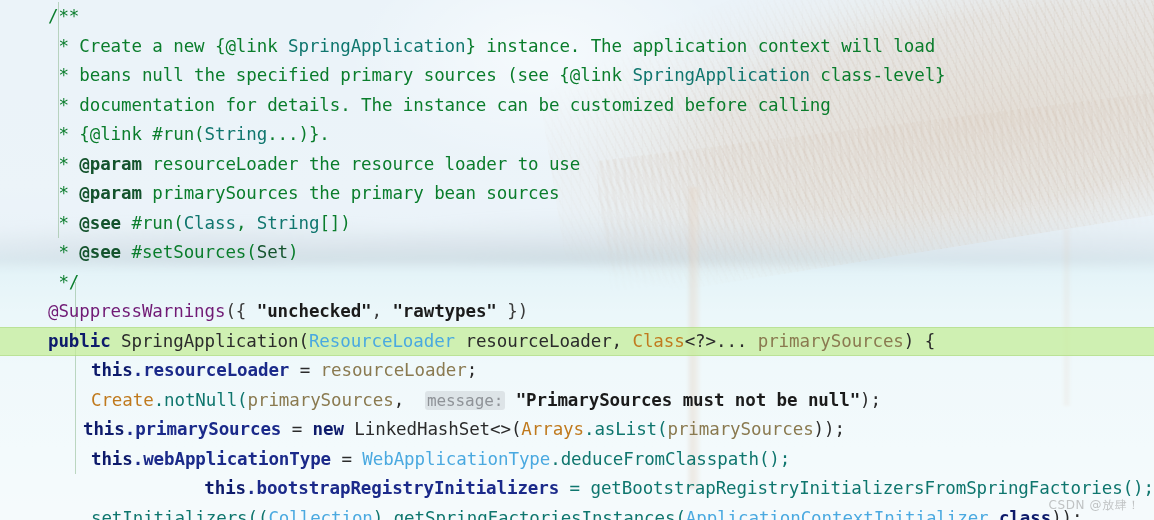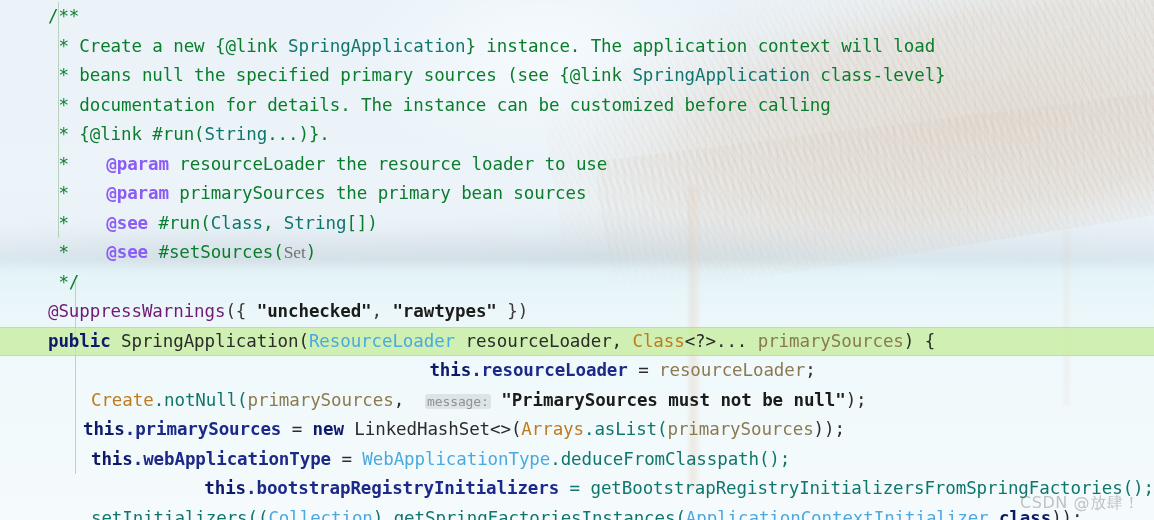--- a/index.html
+++ b/index.html
@@ -147,49 +147,49 @@
   
   .guide {
     position: absolute;
     width: 1px;
     background: rgba(120,170,120,.45);
     z-index: 2;
   }
 
   
   .cmt      { color: #0a7d2c; }              
-  .cmt-tag  { color: #8b5cf6; font-weight: bold; margin-left: 27px; } 
+  .cmt-tag  { color: #14532d; font-weight: bold; } 
   .cmt-link { color: #0f766e; }              
-  .cmt-if   { color: #737373; font-family: Liberation Serif, serif; }              
+  .cmt-if   { color: #14532d; }              
   .kw       { color: #0d1a6b; font-weight: bold; }  
   .anno     { color: #701a75; }              
   .str      { color: #1b1b1b; font-weight: bold; }  
   .cls      { color: #c07a1e; }              
   .iface    { color: #4aa9e0; }              
   .fld      { color: #1b2a8a; font-weight: bold; }  
   .meth     { color: #0f766e; }              
   .param    { color: #8a7a50; }              
   .plain    { color: #2b2b2b; }
   .punc     { color: #3a3a3a; }
   .hint {
     color: #8f9398;
     background: rgba(190,195,200,.38);
     border-radius: 3px;
     padding: 0 2px;
-    font-size: 13px;
+    font-size: 16px;
   }
 
   
   #watermark {
     position: absolute;
     right: 14px; bottom: 6px;
     z-index: 5;
     color: rgba(128,128,128,.46);
     font-family: "DejaVu Sans", sans-serif;
-    font-size: 16px;
+    font-size: 12px;
     letter-spacing: .6px;
     pointer-events: none;
   }
 </style>
 </head>
 <body>
 
 <div id="editor">
 
   <div id="bg-photo">
@@ -225,21 +225,21 @@
     <div class="line"><span class="cmt"> * </span><span class="cmt-tag">@see</span><span class="cmt"> #run(</span><span class="cmt-link">Class</span><span class="cmt">, </span><span class="cmt-link">String</span><span class="cmt">[])</span></div>
 
     <div class="line"><span class="cmt"> * </span><span class="cmt-tag">@see</span><span class="cmt"> #setSources(</span><span class="cmt-if">Set</span><span class="cmt">)</span></div>
 
     <div class="line"><span class="cmt"> */</span></div>
 
     <div class="line"><span class="anno">@SuppressWarnings</span><span class="punc">({ </span><span class="str">"unchecked"</span><span class="punc">, </span><span class="str">"rawtypes"</span><span class="punc"> })</span></div>
 
     <div class="line caret-line"><span class="kw">public</span><span class="plain"> SpringApplication(</span><span class="iface">ResourceLoader</span><span class="plain"> resourceLoader, </span><span class="cls">Class</span><span class="plain">&lt;?&gt;... </span><span class="param">primarySources</span><span class="plain">) {</span></div>
 
-    <div class="line" style="padding-left:91px;text-align:center;"><span class="kw">this</span><span class="fld">.resourceLoader</span><span class="plain"> = </span><span class="param">resourceLoader</span><span class="plain">;</span></div>
+    <div class="line" style="padding-left:91px;"><span class="kw">this</span><span class="fld">.resourceLoader</span><span class="plain"> = </span><span class="param">resourceLoader</span><span class="plain">;</span></div>
 
     <div class="line" style="padding-left:91px;"><span class="cls">Create</span><span class="meth">.notNull(</span><span class="param">primarySources</span><span class="plain">,  </span><span class="hint">message:</span><span class="plain"> </span><span class="str">"PrimarySources must not be null"</span><span class="plain">);</span></div>
 
     <div class="line" style="padding-left:83px;"><span class="kw">this</span><span class="fld">.primarySources</span><span class="plain"> = </span><span class="kw">new</span><span class="plain"> LinkedHashSet&lt;&gt;(</span><span class="cls">Arrays</span><span class="meth">.asList(</span><span class="param">primarySources</span><span class="plain">));</span></div>
 
     <div class="line" style="padding-left:91px;"><span class="kw">this</span><span class="fld">.webApplicationType</span><span class="plain"> = </span><span class="iface">WebApplicationType</span><span class="meth">.deduceFromClasspath();</span></div>
 
     <div class="line" style="padding-left:91px;text-align:right;"><span class="kw">this</span><span class="fld">.bootstrapRegistryInitializers</span><span class="meth"> = getBootstrapRegistryInitializersFromSpringFactories();</span></div>
 
     <div class="line" style="padding-left:91px;"><span class="meth">setInitializers((</span><span class="iface">Collection</span><span class="meth">) getSpringFactoriesInstances(</span><span class="iface">ApplicationContextInitializer</span><span class="kw">.class</span><span class="plain">));</span></div>

